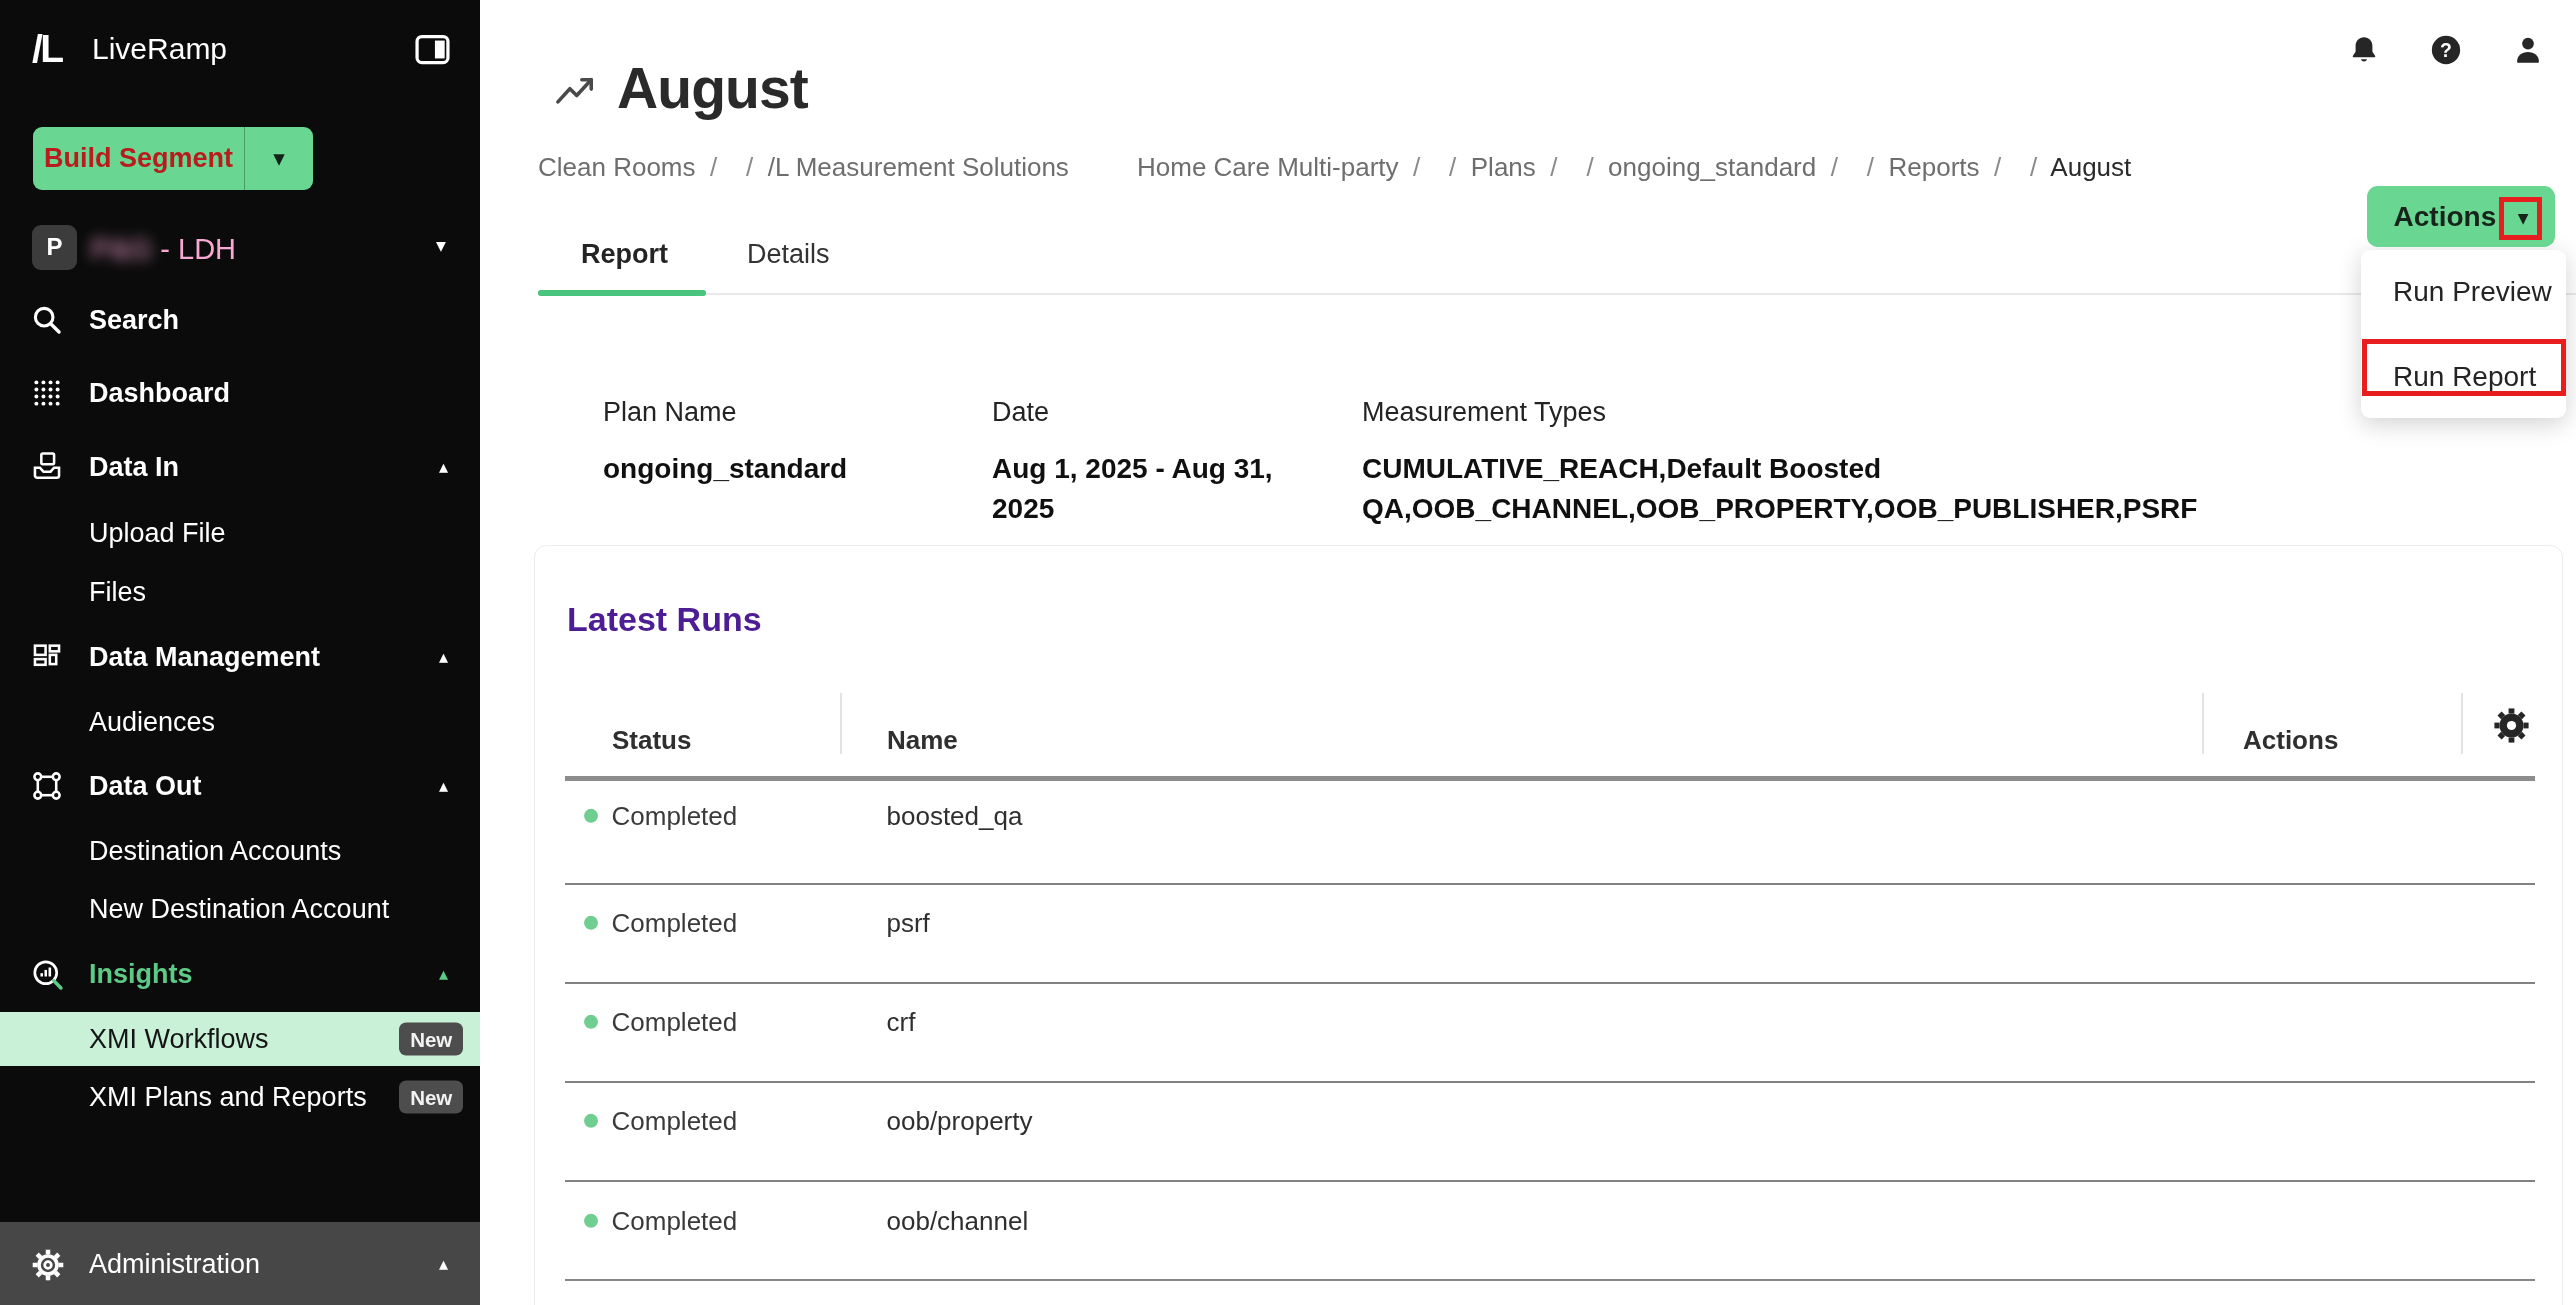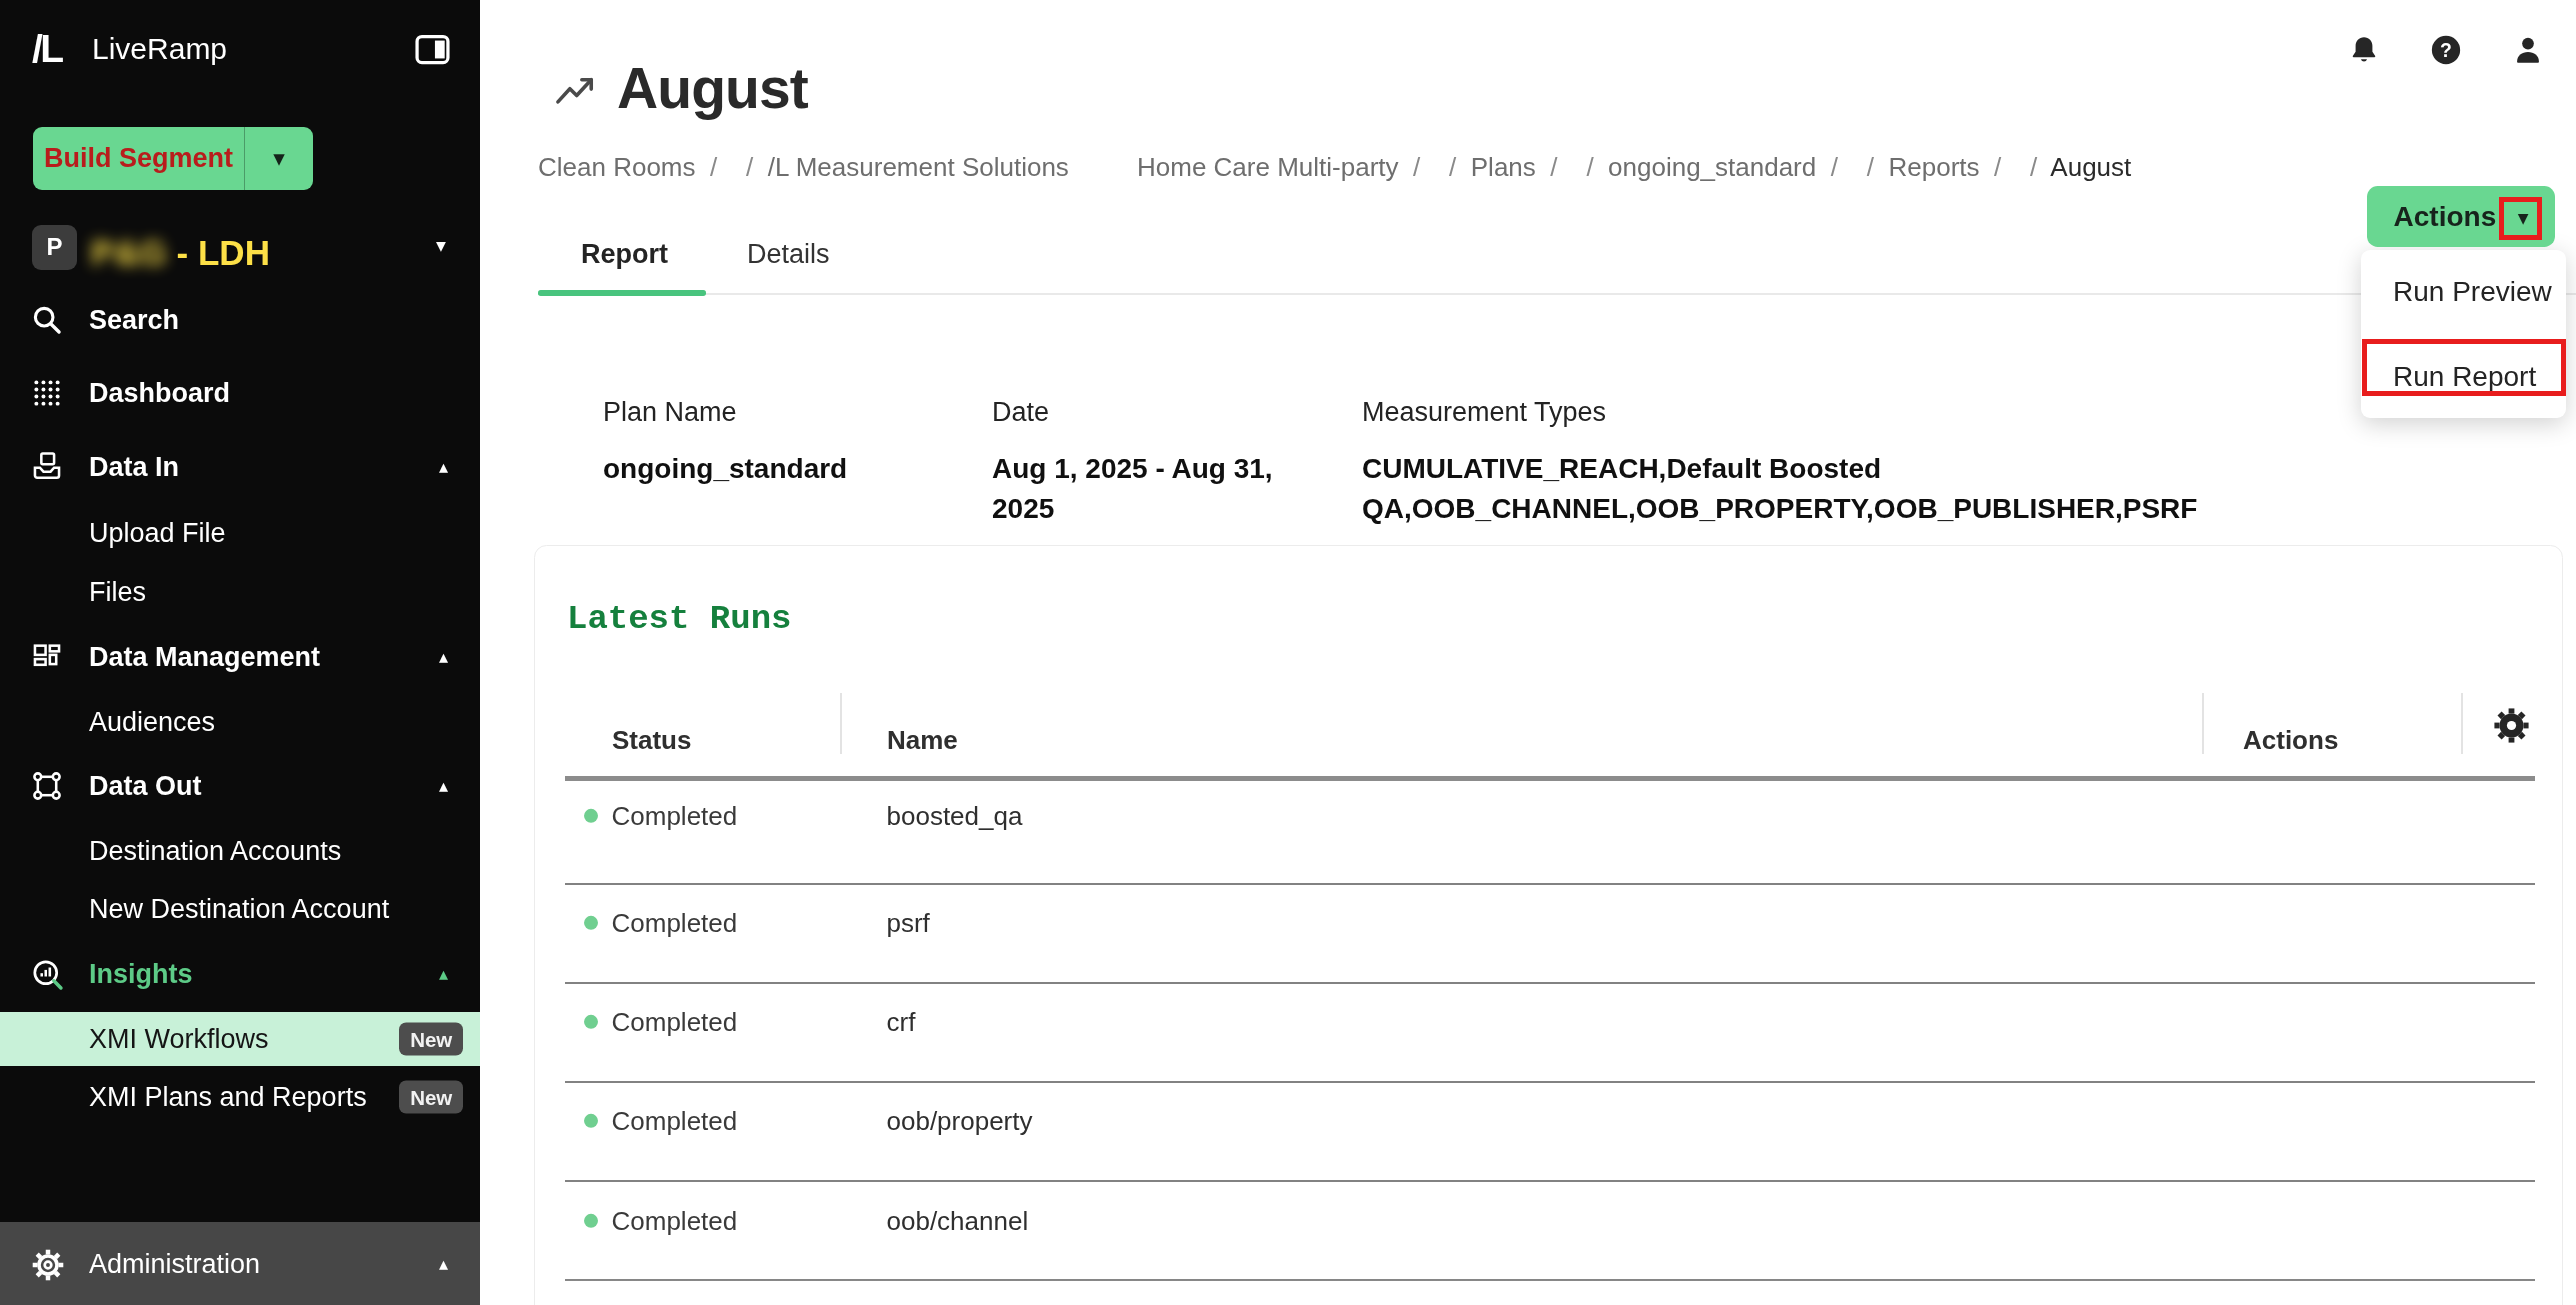--- a/index.html
+++ b/index.html
@@ -16,21 +16,21 @@
 
   .build-btn{position:absolute;left:33px;top:127px;width:280px;height:63px;background:#69d791;border-radius:9px;
              display:flex;align-items:center;cursor:pointer;}
   .build-label{flex:1;text-align:center;font-size:27px;font-weight:700;color:#b91c1c;}
   .build-caret{width:69px;height:100%;border-left:1.8px solid rgba(0,0,0,0.28);display:flex;align-items:center;justify-content:center;
                font-size:23px;color:#14231a;}
 
   .account-row{position:absolute;left:0;top:223px;width:480px;height:50px;cursor:pointer;}
   .avatar{position:absolute;left:32px;top:1.8px;width:45px;height:45px;background:#3c3c3c;border-radius:9px;
           color:#fff;font-size:24px;font-weight:700;display:flex;align-items:center;justify-content:center;}
-  .account-name{position:absolute;left:91px;top:9.8px;font-size:35px;font-weight:700;color:#fde047;white-space:nowrap;}
+  .account-name{position:absolute;left:91px;top:9.8px;font-size:29px;font-weight:400;color:#f9a8d4;white-space:nowrap;}
   .blurred{filter:blur(7.1px);opacity:.95;}
   .account-caret{position:absolute;right:34px;top:10.7px;color:#fff;font-size:19.7px;}
 
   .nav-row{position:absolute;left:0;width:480px;height:54px;cursor:pointer;}
   .nav-icon{position:absolute;left:30px;top:50%;transform:translateY(-50%);width:34px;height:34px;}
   .nav-label{position:absolute;left:89px;top:50%;transform:translateY(-50%);font-size:27px;color:#fff;white-space:nowrap;}
   .toplevel .nav-label{font-weight:700;}
   .sub .nav-label{font-weight:400;}
   .nav-caret{position:absolute;right:32px;top:50%;transform:translateY(-50%);font-size:18px;color:#fff;}
   .nav-row.green .nav-label{color:#5dcb87;}
@@ -72,21 +72,21 @@
   .field-date{left:512px;width:313px;}
   .field-meas{left:882px;width:947px;}
   .field-label{font-size:27px;color:#232323;font-weight:400;}
   .field-value{margin-top:21.4px;font-size:28px;font-weight:700;color:#101010;line-height:40px;}
   .field-plan .field-value{font-weight:600;}
   .field-date .field-value{font-weight:600;}
 
   
   .card{position:absolute;left:54px;top:545px;width:2029px;height:804px;background:#fff;
         border:1.8px solid #ececec;border-radius:12.5px;}
-  .card-title{position:absolute;left:32px;top:54px;font-size:34px;font-weight:600;color:#15803d;font-family:Liberation Mono, monospace;}
+  .card-title{position:absolute;left:32px;top:54px;font-size:34px;font-weight:600;color:#4c1d95;}
 
   .th{position:absolute;top:179px;font-size:26px;font-weight:700;color:#2f2f2f;}
   .th-status{left:77px;}
   .th-name{left:352px;}
   .th-actions{left:1708px;}
   .col-sep{position:absolute;top:147px;width:1.8px;height:61px;background:#e3e3e3;}
   .sep1{left:305px;} .sep2{left:1667px;} .sep3{left:1926px;}
   .gear-btn{position:absolute;left:1956px;top:159px;width:41px;height:41px;cursor:pointer;}
   .thead-border{position:absolute;left:29.5px;top:230px;width:1970px;height:4.5px;background:#8c8c8c;}
 

